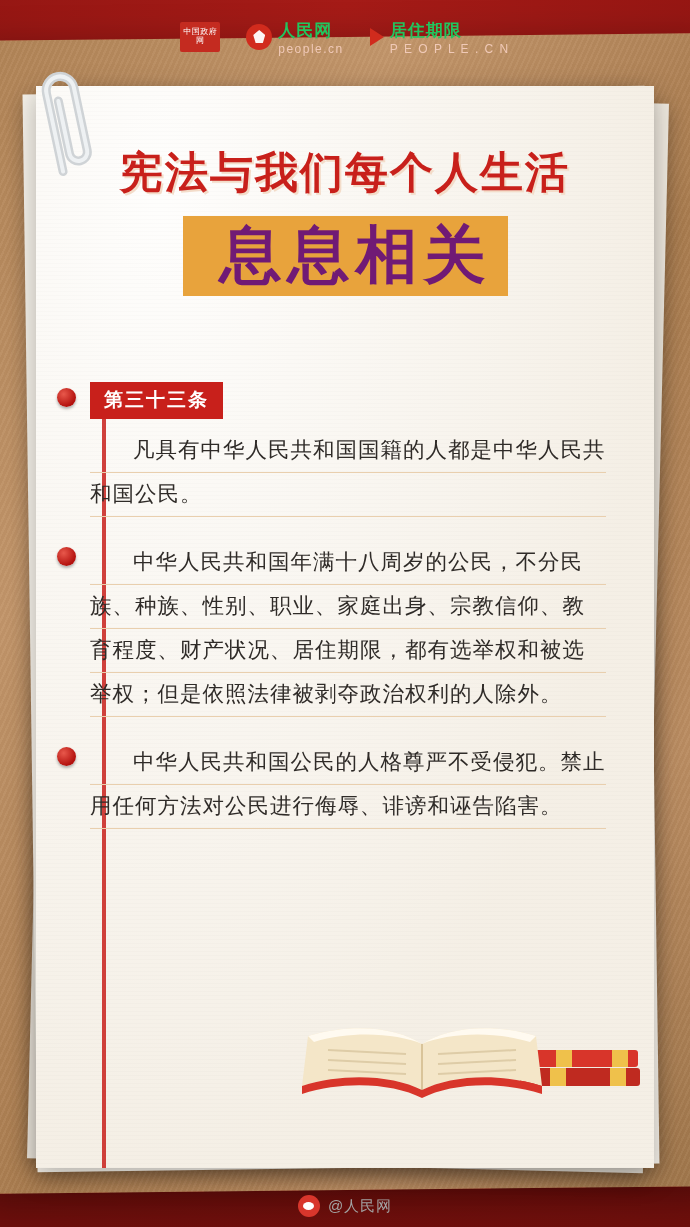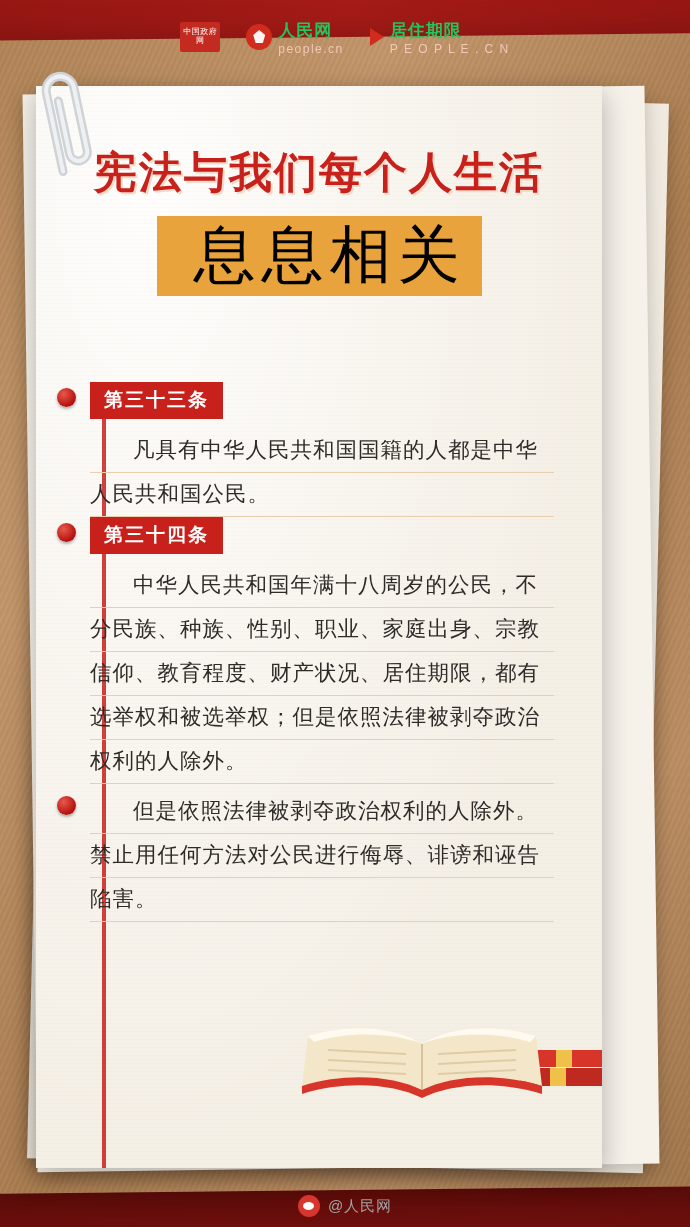--- a/index.html
+++ b/index.html
@@ -60,21 +60,21 @@
     position:absolute;left:40px;top:96px;width:616px;height:1070px;
     background:#efe9df;transform:rotate(1.4deg);
     box-shadow:0 6px 18px rgba(0,0,0,.25);
   }
   .paper-back1{
     position:absolute;left:30px;top:90px;width:622px;height:1078px;
     background:#f6f2ea;transform:rotate(-0.8deg);
     box-shadow:0 6px 18px rgba(0,0,0,.2);
   }
   .paper{
-    position:absolute;left:36px;top:86px;width:566px;height:1082px;
+    position:absolute;left:36px;top:86px;width:618px;height:1082px;
     background:#fbf8f2;
     box-shadow:0 8px 26px rgba(0,0,0,.28);
     overflow:hidden;
   }
   .paper:before{
     content:"";position:absolute;inset:0;
     background:
       repeating-linear-gradient(0deg,rgba(0,0,0,.012) 0 1px,transparent 1px 4px),
       radial-gradient(ellipse at 20% 10%,rgba(255,255,255,.8),rgba(238,230,217,.5) 70%);
     pointer-events:none;
@@ -92,34 +92,34 @@
     font-size:43px;font-weight:bold;color:#c8201b;letter-spacing:2px;
     font-family:"DejaVu Sans","Liberation Sans",sans-serif;
     text-shadow:2px 2px 0 #f3dcc9;
     white-space:nowrap;
   }
   .hl2-wrap{
     margin-top:14px;display:inline-block;background:#e8a33c;
     padding:8px 16px 10px 16px;
   }
   .hl2{
-    font-size:62px;font-weight:normal;color:#000000;letter-spacing:6px;line-height:1;
+    font-size:62px;font-weight:bold;color:#701a75;letter-spacing:6px;line-height:1;
     font-family:"DejaVu Sans","Liberation Sans",sans-serif;
     white-space:nowrap;
     margin-left:21px;
   }
   
   .timeline{
     position:absolute;left:66px;top:320px;width:4px;height:800px;
     background:#c8201b;opacity:.85;z-index:5;
   }
   .articles{
     position:absolute;left:0;top:296px;width:100%;z-index:6;
   }
-  .article{position:relative;padding-left:54px;padding-right:48px;}
+  .article{position:relative;margin-bottom:24px;padding-left:54px;padding-right:48px;}
   .dot{
     position:absolute;left:21px;top:6px;width:19px;height:19px;border-radius:50%;
     background:radial-gradient(circle at 35% 32%,#e8584b,#b3110e 70%);
     box-shadow:0 2px 3px rgba(0,0,0,.3);
   }
   .tag{
     display:inline-block;background:#c8201b;color:#fff;
     font-size:19px;font-weight:bold;letter-spacing:2px;
     padding:5px 14px 6px 14px;margin-bottom:4px;
     font-family:"DejaVu Sans","Liberation Sans",sans-serif;
@@ -194,27 +194,26 @@
   <div class="articles">
 
     <div class="article">
       <div class="dot"></div>
       <div class="tag">第三十三条</div>
       <div class="body">凡具有中华人民共和国国籍的人都是中华人民共和国公民。</div>
     </div>
 
     <div class="article">
       <div class="dot"></div>
-      <div class="tag">第三十四条</div>
       <div class="body">中华人民共和国年满十八周岁的公民，不分民族、种族、性别、职业、家庭出身、宗教信仰、教育程度、财产状况、居住期限，都有选举权和被选举权；但是依照法律被剥夺政治权利的人除外。</div>
     </div>
 
     <div class="article">
       <div class="dot"></div>
-      <div class="body">但是依照法律被剥夺政治权利的人除外。禁止用任何方法对公民进行侮辱、诽谤和诬告陷害。</div>
+      <div class="body">中华人民共和国公民的人格尊严不受侵犯。禁止用任何方法对公民进行侮辱、诽谤和诬告陷害。</div>
     </div>
 
   </div>
 
   <svg class="books" viewBox="0 0 350 110">
 
     <rect x="232" y="58" width="112" height="17" rx="3" fill="#d8352a"></rect>
     <rect x="262" y="58" width="16" height="17" fill="#efc14b"></rect>
     <rect x="318" y="58" width="16" height="17" fill="#efc14b"></rect>
     <rect x="226" y="76" width="120" height="18" rx="3" fill="#bf2a20"></rect>

